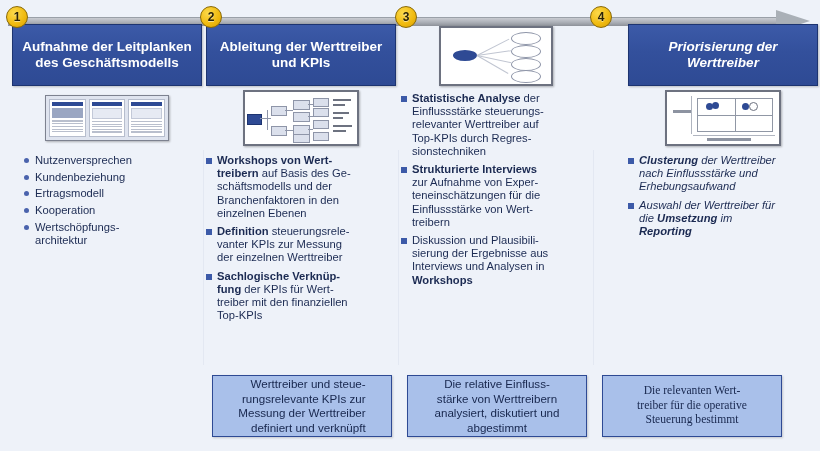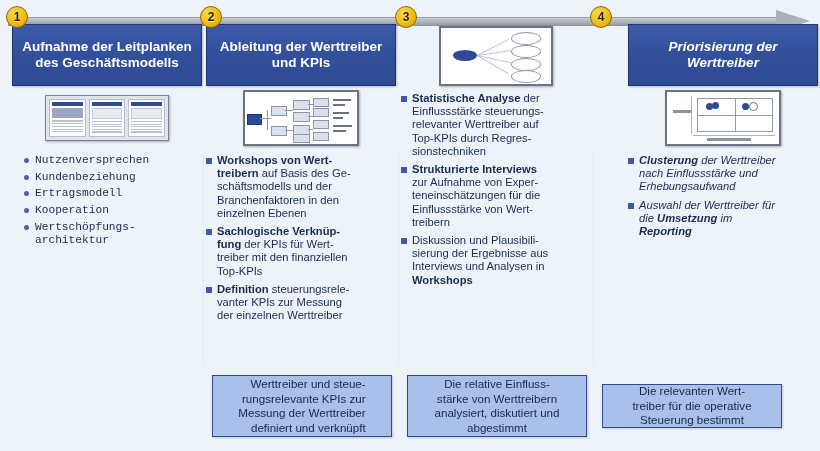--- a/index.html
+++ b/index.html
@@ -94,21 +94,21 @@
 
   
   .bullets{margin-top:4px;font-size:11.2px;line-height:13.2px;}
   .b1{display:flex;margin-bottom:5px;}
   .b1 .sq{
     width:6px;height:6px;background:#3c5aa8;flex:0 0 6px;
     margin:4px 5px 0 0;
   }
   .b1 .tx{flex:1;}
   .sublist{margin:2px 0 0 12px;}
-  .b2{display:flex;margin-bottom:3.5px;font-family:Liberation Mono, monospace;}
+  .b2{display:flex;margin-bottom:3.5px;}
   .b2 .dot{
     width:5px;height:5px;border-radius:50%;background:#4a63ad;flex:0 0 5px;
     margin:4px 6px 0 0;
   }
   .b2 .tx{flex:1;}
   b{font-weight:bold;}
 
   
   .result{
     position:absolute;width:180px;
@@ -116,21 +116,21 @@
     border:1.6px solid #2e4a94;
     color:#17264d;font-size:11.6px;line-height:14.5px;
     text-align:center;
     display:flex;align-items:center;justify-content:center;
     padding:4px 6px;box-sizing:border-box;
     box-shadow:1px 1px 2px rgba(0,0,0,.18);
   }
   .r1{left:17px;top:375px;height:62px;}
   .r2{left:212px;top:375px;height:62px;text-align:right;}
   .r3{left:407px;top:375px;height:62px;}
-  .r4{left:602px;top:384px;height:44px;}
+  .r4{left:602px;top:375px;height:62px;font-family:Liberation Serif, serif;}
 
   
   .divider{position:absolute;top:150px;width:1px;height:215px;background:#e3e8f2;}
 </style>
 </head>
 <body>
 
 <div class="canvas">
 
   <div class="timeline">
@@ -239,27 +239,27 @@
     <div class="bullets">
       <div class="b1">
         <div class="sq"></div>
         <div class="tx">
           <b>Workshops von Wert-</b><br><b>treibern</b> auf Basis des Ge-<br>schäftsmodells und der<br>Branchenfaktoren in den<br>einzelnen Ebenen
         </div>
       </div>
       <div class="b1">
         <div class="sq"></div>
         <div class="tx">
+          <b>Definition</b> steuerungsrele-<br>vanter KPIs zur Messung<br>der einzelnen Werttreiber
+        </div>
+      </div>
+      <div class="b1">
+        <div class="sq"></div>
+        <div class="tx">
           <b>Sachlogische Verknüp-</b><br><b>fung</b> der KPIs für Wert-<br>treiber mit den finanziellen<br>Top-KPIs
-        </div>
-      </div>
-      <div class="b1">
-        <div class="sq"></div>
-        <div class="tx">
-          <b>Definition</b> steuerungsrele-<br>vanter KPIs zur Messung<br>der einzelnen Werttreiber
         </div>
       </div>
     </div>
   </div>
 
   <div class="col col-3">
     <div class="thumb-wrap">
       <div class="thumb t3">
         <div class="hub"></div>
         <div class="sat" style="top:4px;"></div>

